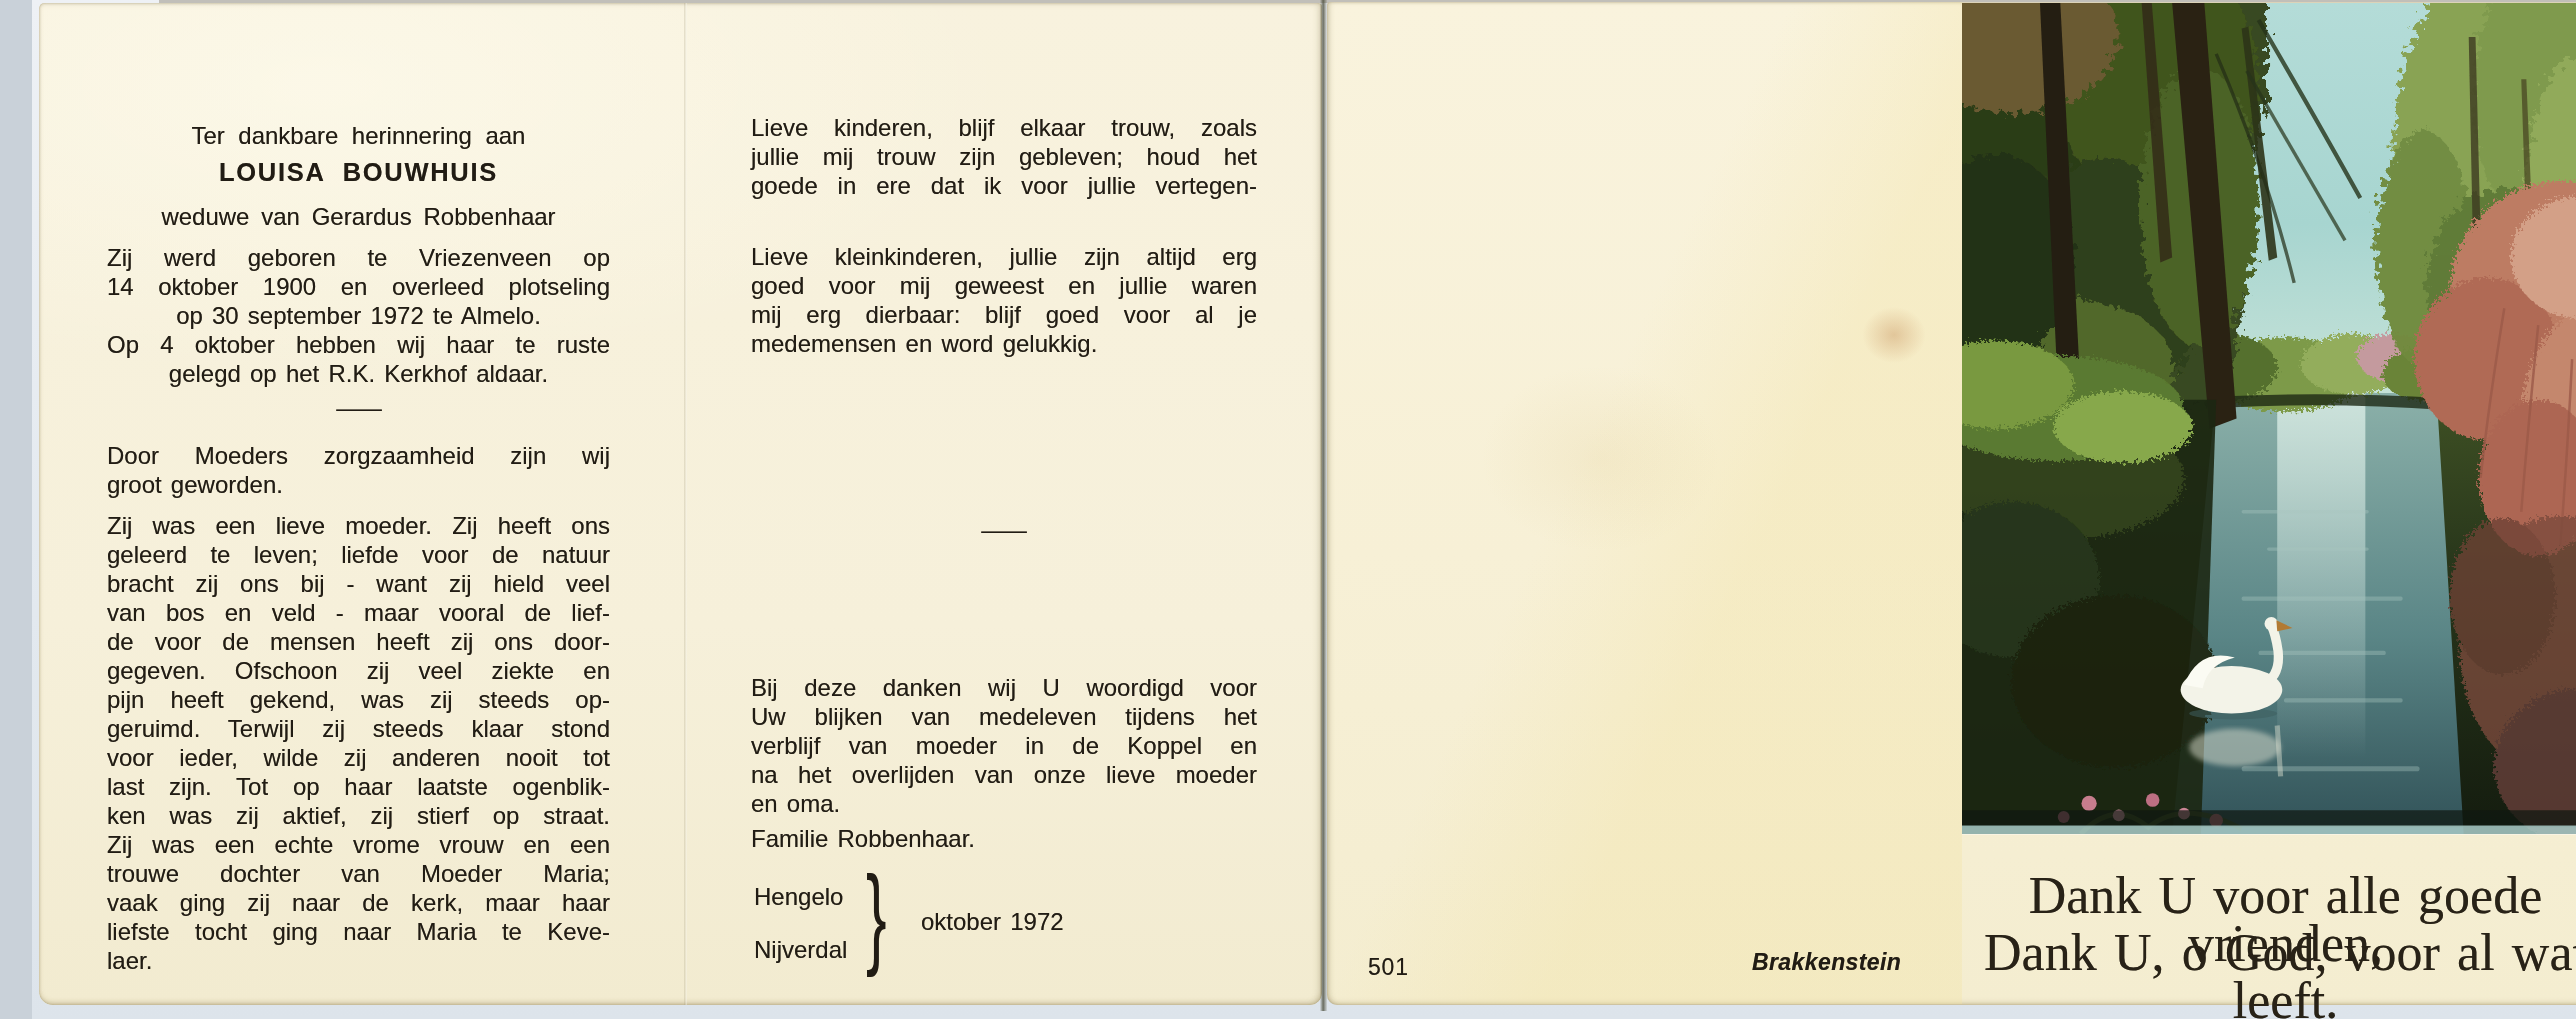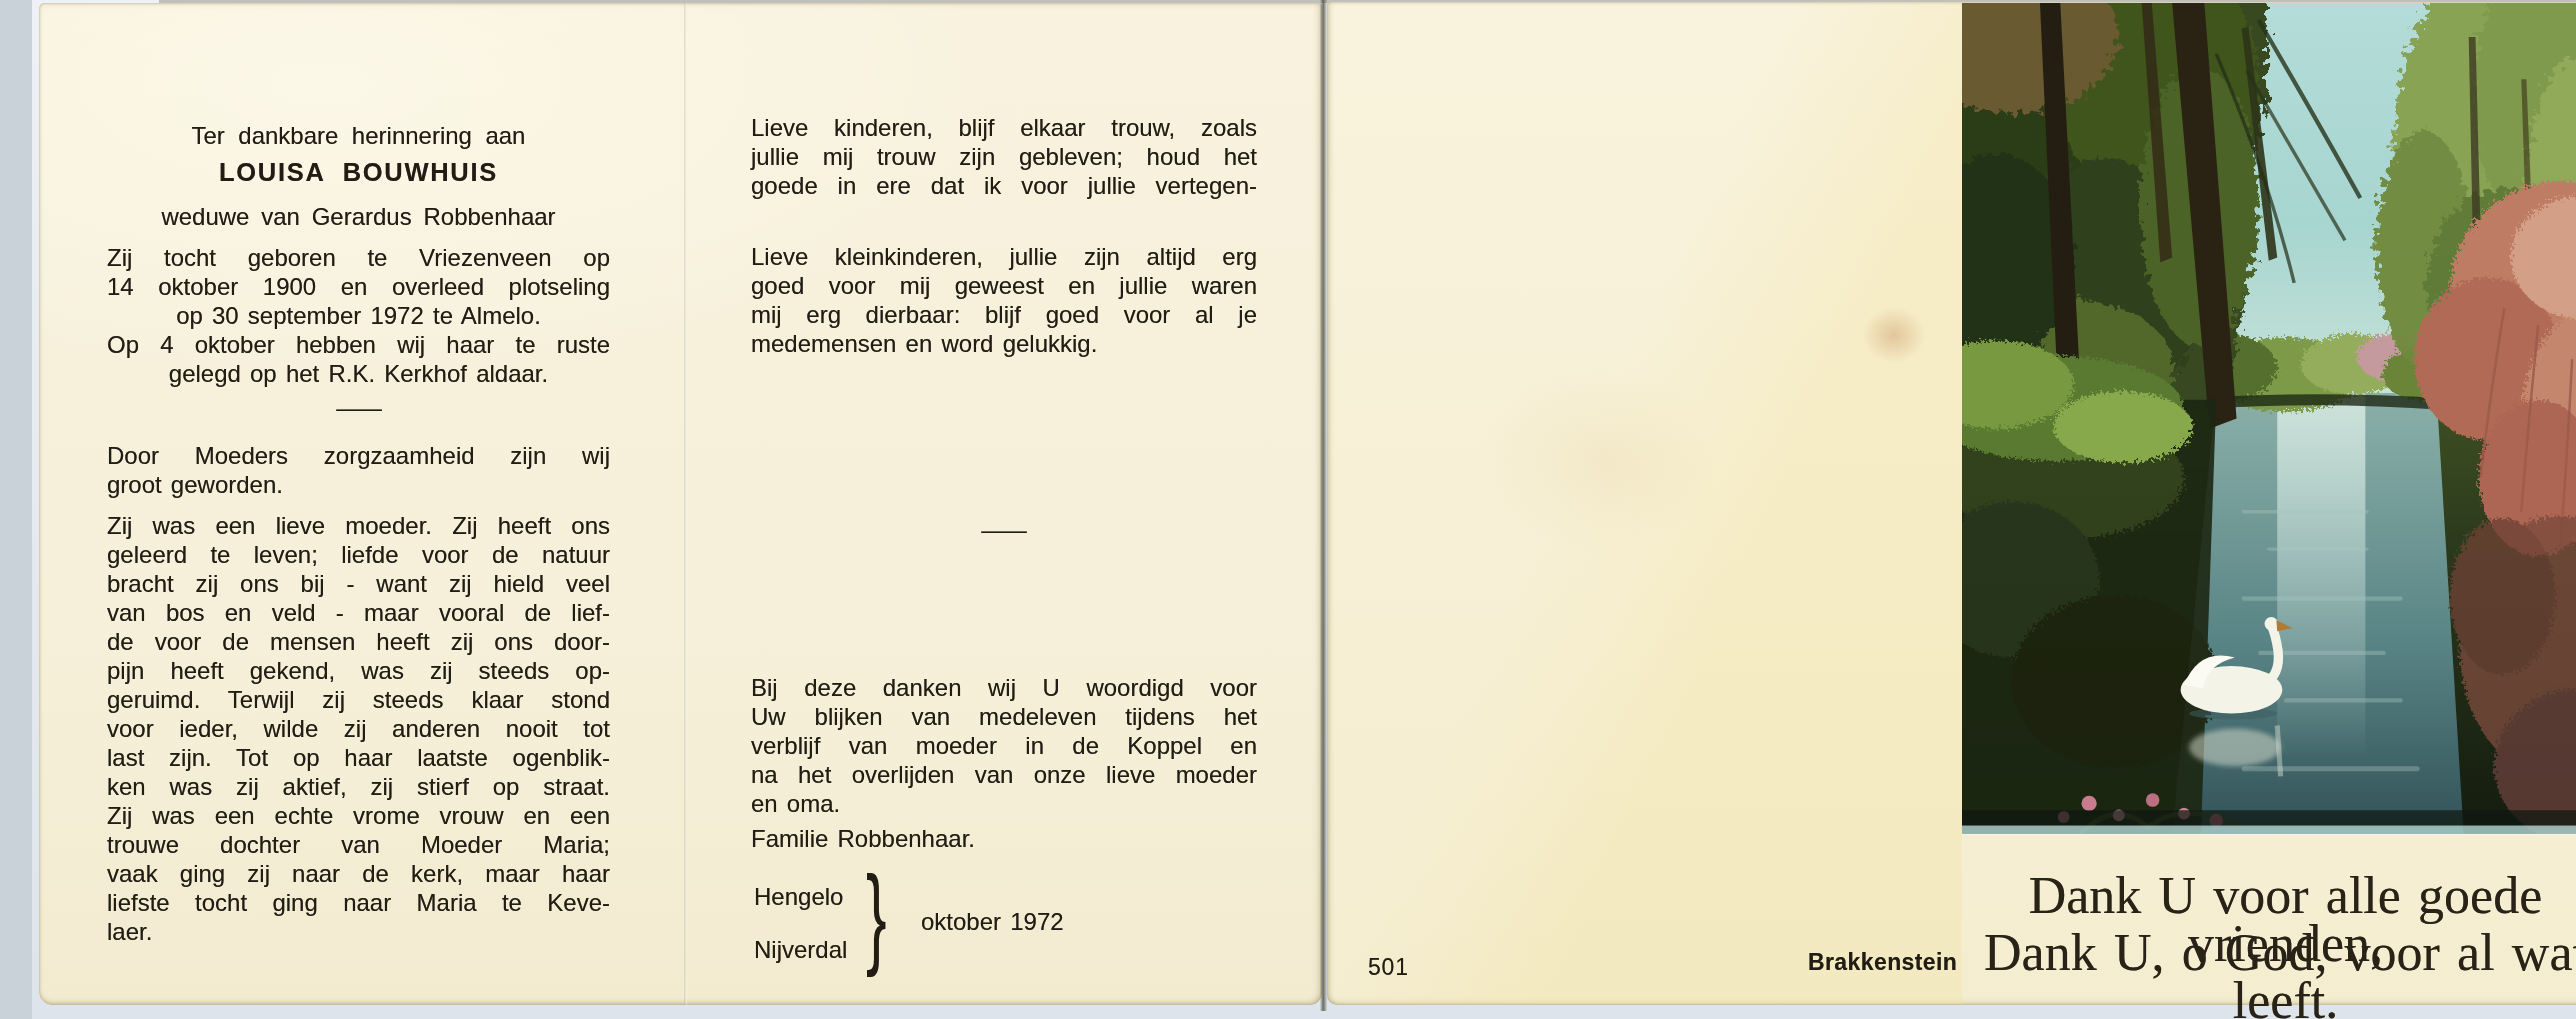--- a/index.html
+++ b/index.html
@@ -52,21 +52,21 @@
   .divider2{top:515px;}
   .thanks-par{top:673px;}
   .signature-line{top:824px;text-align:left;padding-right:5.1px;}
   .place1-line{left:722px;top:882px;}
   .place2-line{left:722px;top:935px;}
   .brace-glyph{left:834px;top:860px;font-size:112px;line-height:112px;
     transform:scaleX(.55);transform-origin:left center;text-shadow:none;}
   .date-line{left:889px;top:907px;}
 
   .num-501{left:1336px;top:953px;font-size:23px;letter-spacing:0.8px;text-align:center;}
-  .imprint{left:1776px;top:948px;font-size:23px;font-weight:bold;letter-spacing:0.4px;}
+  .imprint{left:1720px;top:948px;font-size:23px;font-weight:bold;font-style:italic;letter-spacing:0.4px;}
 
   .photo{position:absolute;left:1930px;top:3.4px;width:644px;height:831px;z-index:4;
     border-radius:0 5.1px 0 0;overflow:hidden;box-shadow:0 0.8px 0 rgba(255,255,255,.5);}
   .photo svg{display:block;width:100%;height:100%;}
   .caption{position:absolute;left:1939px;width:629px;text-align:center;
     font-family:Liberation Serif, serif;font-size:52px;line-height:48px;
     word-spacing:4.2px;color:#282217;z-index:5;text-shadow:0 0 0.4px rgba(35,28,16,.5);}
   .cap1{top:872px;}
   .cap2{top:929px;}
 </style>
@@ -83,39 +83,40 @@
   <div class="card-gap" data-name="card-edge-gap"></div>
   <div class="crease" data-name="fold-crease"></div>
   <div class="panelC-tint" data-name="back-panel-tint"></div>
   <div class="stain-a" data-name="paper-stain"></div>
   <div class="stain-b" data-name="paper-stain-soft"></div>
 
   <div class="txt pA center intro-line" data-name="intro-line">Ter dankbare herinnering aan</div>
   <div class="txt pA center name-line" data-name="deceased-name">LOUISA BOUWHUIS</div>
   <div class="txt pA center relation-line" data-name="relation-line">weduwe van Gerardus Robbenhaar</div>
   <div class="txt pA birth-par" data-name="birth-paragraph">
-      <div class="ln">Zij tocht geboren te Vriezenveen op</div>
+      <div class="ln">Zij werd geboren te Vriezenveen op</div>
       <div class="ln">14 oktober 1900 en overleed plotseling</div>
       <div class="ln">op 30 september 1972 te Almelo.</div>
       <div class="ln">Op 4 oktober hebben wij haar te ruste</div>
       <div class="ln last">gelegd op het R.K. Kerkhof aldaar.</div>
     </div>
   <div class="txt pA center divider divider1" data-name="section-divider">
     <span data-name="divider-dash">—</span>
   </div>
   <div class="txt pA care-par" data-name="care-paragraph">
       <div class="ln">Door Moeders zorgzaamheid zijn wij</div>
       <div class="ln last">groot geworden.</div>
     </div>
   <div class="txt pA life-par" data-name="life-paragraph">
       <div class="ln">Zij was een lieve moeder. Zij heeft ons</div>
       <div class="ln">geleerd te leven; liefde voor de natuur</div>
       <div class="ln">bracht zij ons bij - want zij hield veel</div>
       <div class="ln">van bos en veld - maar vooral de lief-</div>
       <div class="ln">de voor de mensen heeft zij ons door-</div>
+      <div class="ln">gegeven. Ofschoon zij veel ziekte en</div>
       <div class="ln">pijn heeft gekend, was zij steeds op-</div>
       <div class="ln">geruimd. Terwijl zij steeds klaar stond</div>
       <div class="ln">voor ieder, wilde zij anderen nooit tot</div>
       <div class="ln">last zijn. Tot op haar laatste ogenblik-</div>
       <div class="ln">ken was zij aktief, zij stierf op straat.</div>
       <div class="ln">Zij was een echte vrome vrouw en een</div>
       <div class="ln">trouwe dochter van Moeder Maria;</div>
       <div class="ln">vaak ging zij naar de kerk, maar haar</div>
       <div class="ln">liefste tocht ging naar Maria te Keve-</div>
       <div class="ln last">laer.</div>

